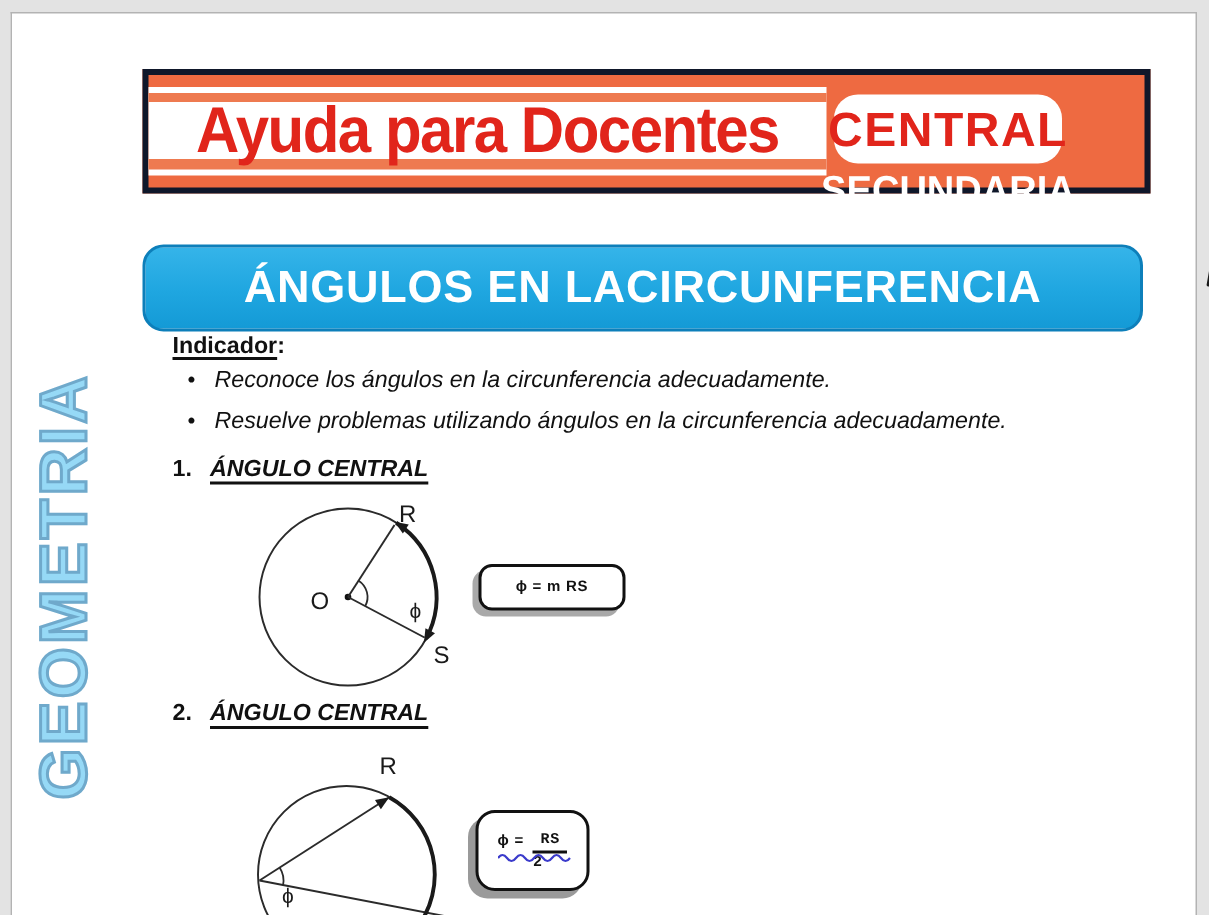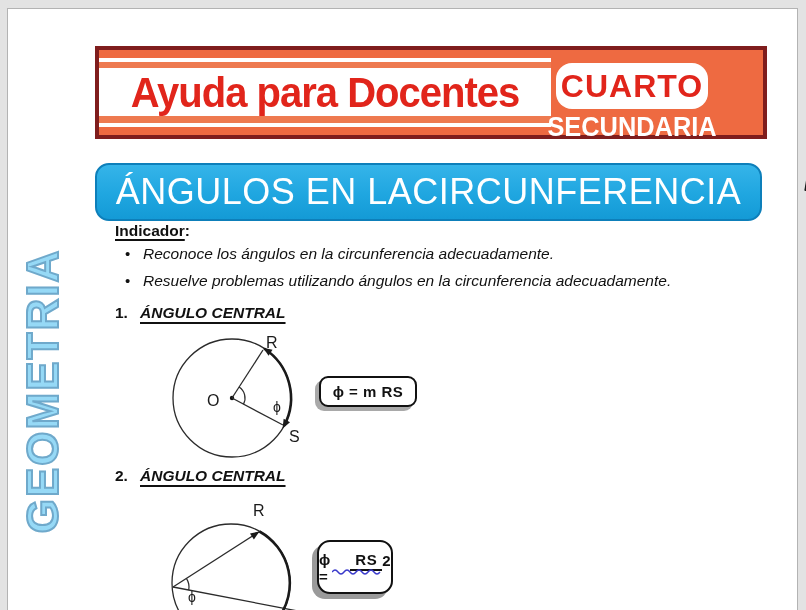--- a/index.html
+++ b/index.html
@@ -7,22 +7,22 @@
   .stage {
     position:relative; width:806px; height:610px; overflow:hidden;
     background:#e3e3e3; font-family:"Liberation Sans", sans-serif;
   }
   .page {
     position:absolute; left:7px; top:8px; width:791px; height:602px;
     background:#ffffff; border:1px solid #b3b3b3; border-bottom:none;
   }
   
   .header-banner {
-    position:absolute; left:95px; top:46px; width:672px; height:93px;
-    background:#ee6a41; border:4px solid #7f1d1d;
+    position:absolute; left:95px; top:46px; width:672px; height:83px;
+    background:#ee6a41; border:4px solid #0f172a;
   }
   .header-band {
     position:absolute; left:0px; top:8px; bottom:8px; width:452px;
     background:#ffffff;
   }
   .stripe { position:absolute; left:0; right:0; background:#ee7a50; }
   .stripe.top { top:4px; height:6px; }
   .stripe.bottom { bottom:4px; height:7px; }
   .brand-text {
     position:absolute; left:6px; right:6px; top:14px; bottom:14px;
@@ -42,21 +42,21 @@
     color:#ffffff; font-weight:900; font-size:27px; letter-spacing:0px;
     transform:scaleX(0.94); white-space:nowrap;
   }
   .pencil-svg { position:absolute; left:692px; top:49px; width:80px; height:108px; }
   
   .title-banner {
     position:absolute; left:95px; top:163px; width:667px; height:58px;
     background:linear-gradient(180deg,#35b4e9 0%, #1fa6e0 55%, #149ad6 100%);
     border:2px solid #0d7fba; border-radius:14px;
     display:flex; align-items:center; justify-content:center;
-    color:#ffffff; font-weight:400; font-size:36px; letter-spacing:0.5px;
+    color:#ffffff; font-weight:700; font-size:30px; letter-spacing:0.5px;
   }
   
   .vertical-word {
     position:absolute; left:14px; top:552px; width:322px; height:58px;
     transform:rotate(-90deg); transform-origin:0 0;
     font-size:44px; font-weight:800; letter-spacing:2px; line-height:58px;
     text-align:center; color:#96d9f6;
     -webkit-text-stroke:2px #6fa9cb;
   }
   
@@ -68,44 +68,44 @@
   .sec-heading .num { width:25px; }
   .sec-heading .u { text-decoration:underline; text-decoration-thickness:2px; text-underline-offset:4px;font-style:italic; }
   
   .diagram { position:absolute; }
   .diagram text { font-family:"Liberation Sans", sans-serif; fill:#1a1a1a; }
   
   .formula-box {
     position:absolute; background:#ffffff; border:2px solid #111111;
     border-radius:9px; box-shadow:-4px 4px 0 #a9a9a9;
     display:flex; align-items:center; justify-content:center;
-    font-weight:bold; font-size:15px; color:#111; letter-spacing:0.5px;
+    font-weight:bold; font-size:10px; color:#111; letter-spacing:0.5px;
   }
   .formula-box.box2 { border-radius:13px; border-width:2.5px; box-shadow:-5px 5px 0 #9a9a9a; }
   .frow { display:flex; align-items:flex-start; gap:6px; padding-top:2px; }
-  .frac { display:inline-flex; flex-direction:row; align-items:flex-start; }
+  .frac { display:inline-flex; flex-direction:column; align-items:flex-start;font-family:Liberation Mono, monospace; }
   .frac .num { border-bottom:2px solid #111; padding:0 5px 1px 5px; }
   .frac .den { padding-top:1px; }
   .squiggle-svg { position:absolute; left:13px; top:26px; width:50px; height:7px; }
 </style>
 </head>
 <body>
 
 <div class="stage">
   <div class="page"></div>
 
   <div class="vertical-word">GEOMETRIA</div>
 
   <div class="header-banner">
     <div class="header-band">
       <div class="stripe top"></div>
       <div class="stripe bottom"></div>
       <div class="brand-text">Ayuda para Docentes</div>
     </div>
-    <div class="grade-pill">CUARTO</div>
+    <div class="grade-pill">CENTRAL</div>
     <div class="level-text">SECUNDARIA</div>
     <svg class="pencil-svg" viewBox="0 0 86 112">
       <g transform="translate(44,52) rotate(33)" stroke="#1a1a1a" stroke-width="2.5" stroke-linejoin="round">
         <rect x="-12" y="-28" width="24" height="52" fill="#FBE16B"></rect>
         <line x1="-4" y1="-28" x2="-4" y2="24" stroke="#E6C34F" stroke-width="1.5"></line>
         <line x1="5" y1="-28" x2="5" y2="24" stroke="#E6C34F" stroke-width="1.5"></line>
         <path d="M-12 24 L0 52 L12 24 Z" fill="#F0BE85"></path>
         <path d="M-4 42 L0 52 L4 42 Z" fill="#2b2b2b" stroke-width="1.5"></path>
         <rect x="-12" y="-40" width="24" height="12" fill="#C4C4C4"></rect>
         <line x1="-12" y1="-36" x2="12" y2="-36" stroke="#8f8f8f" stroke-width="1.5"></line>

